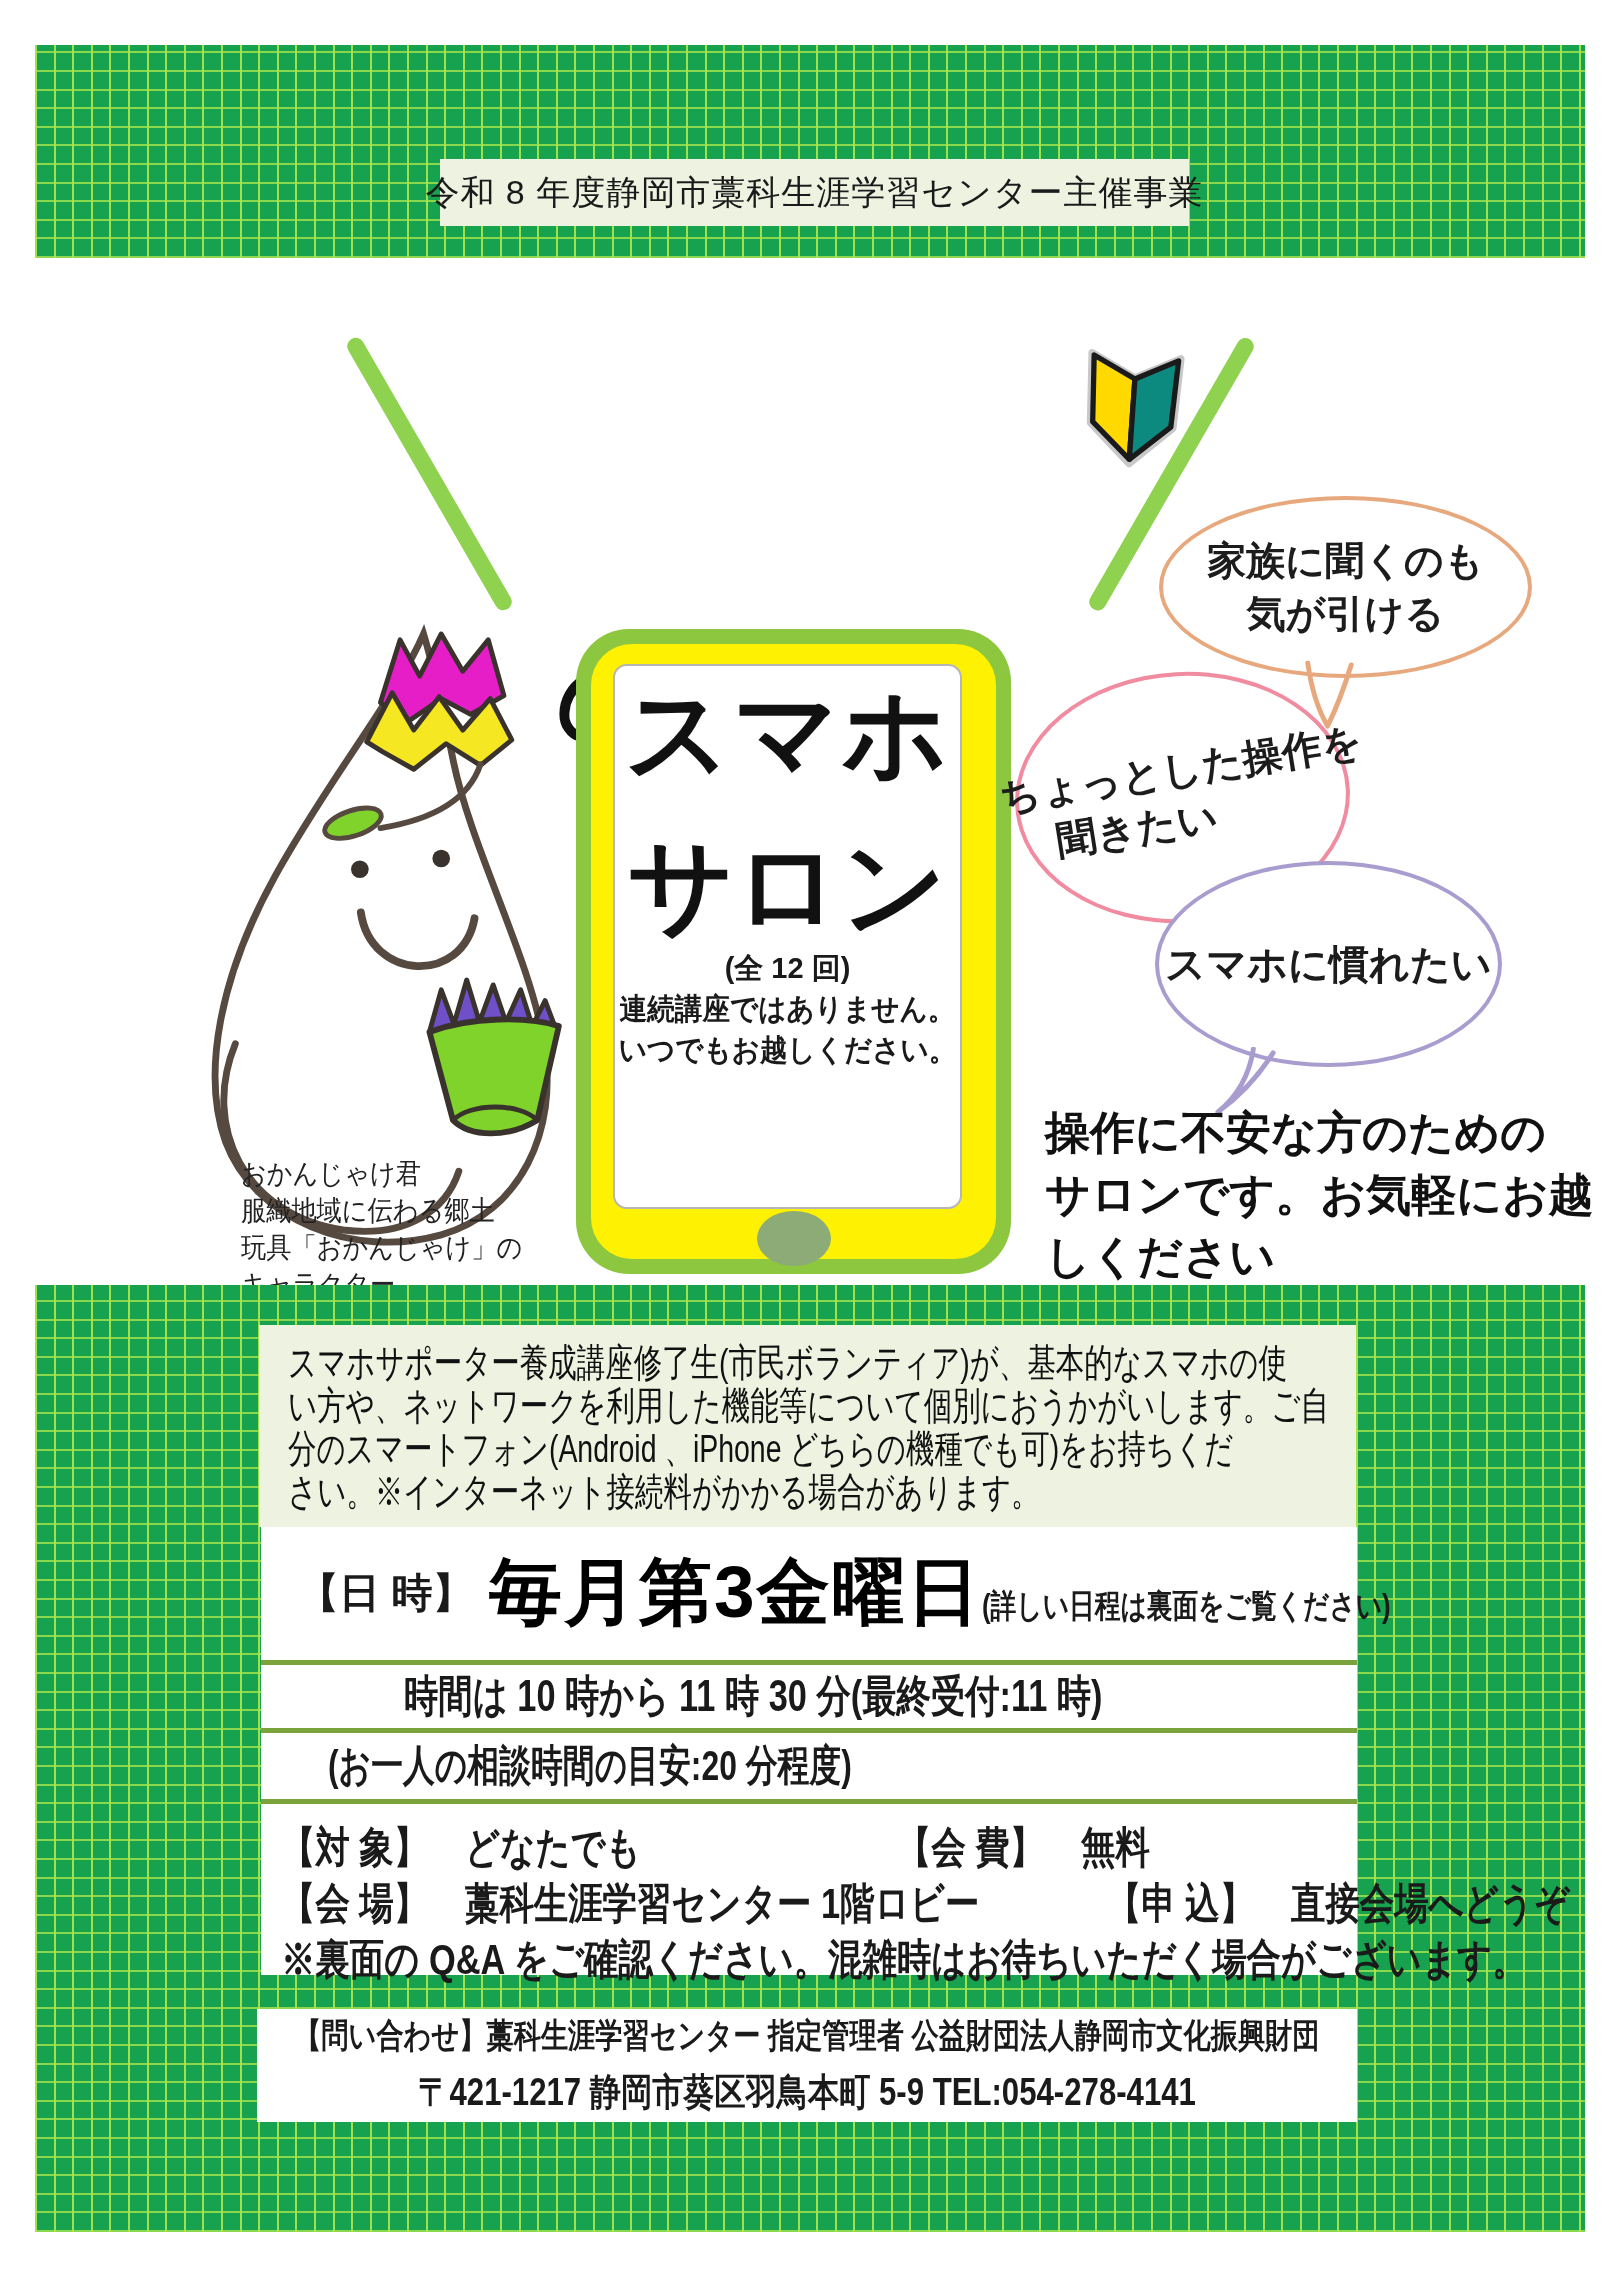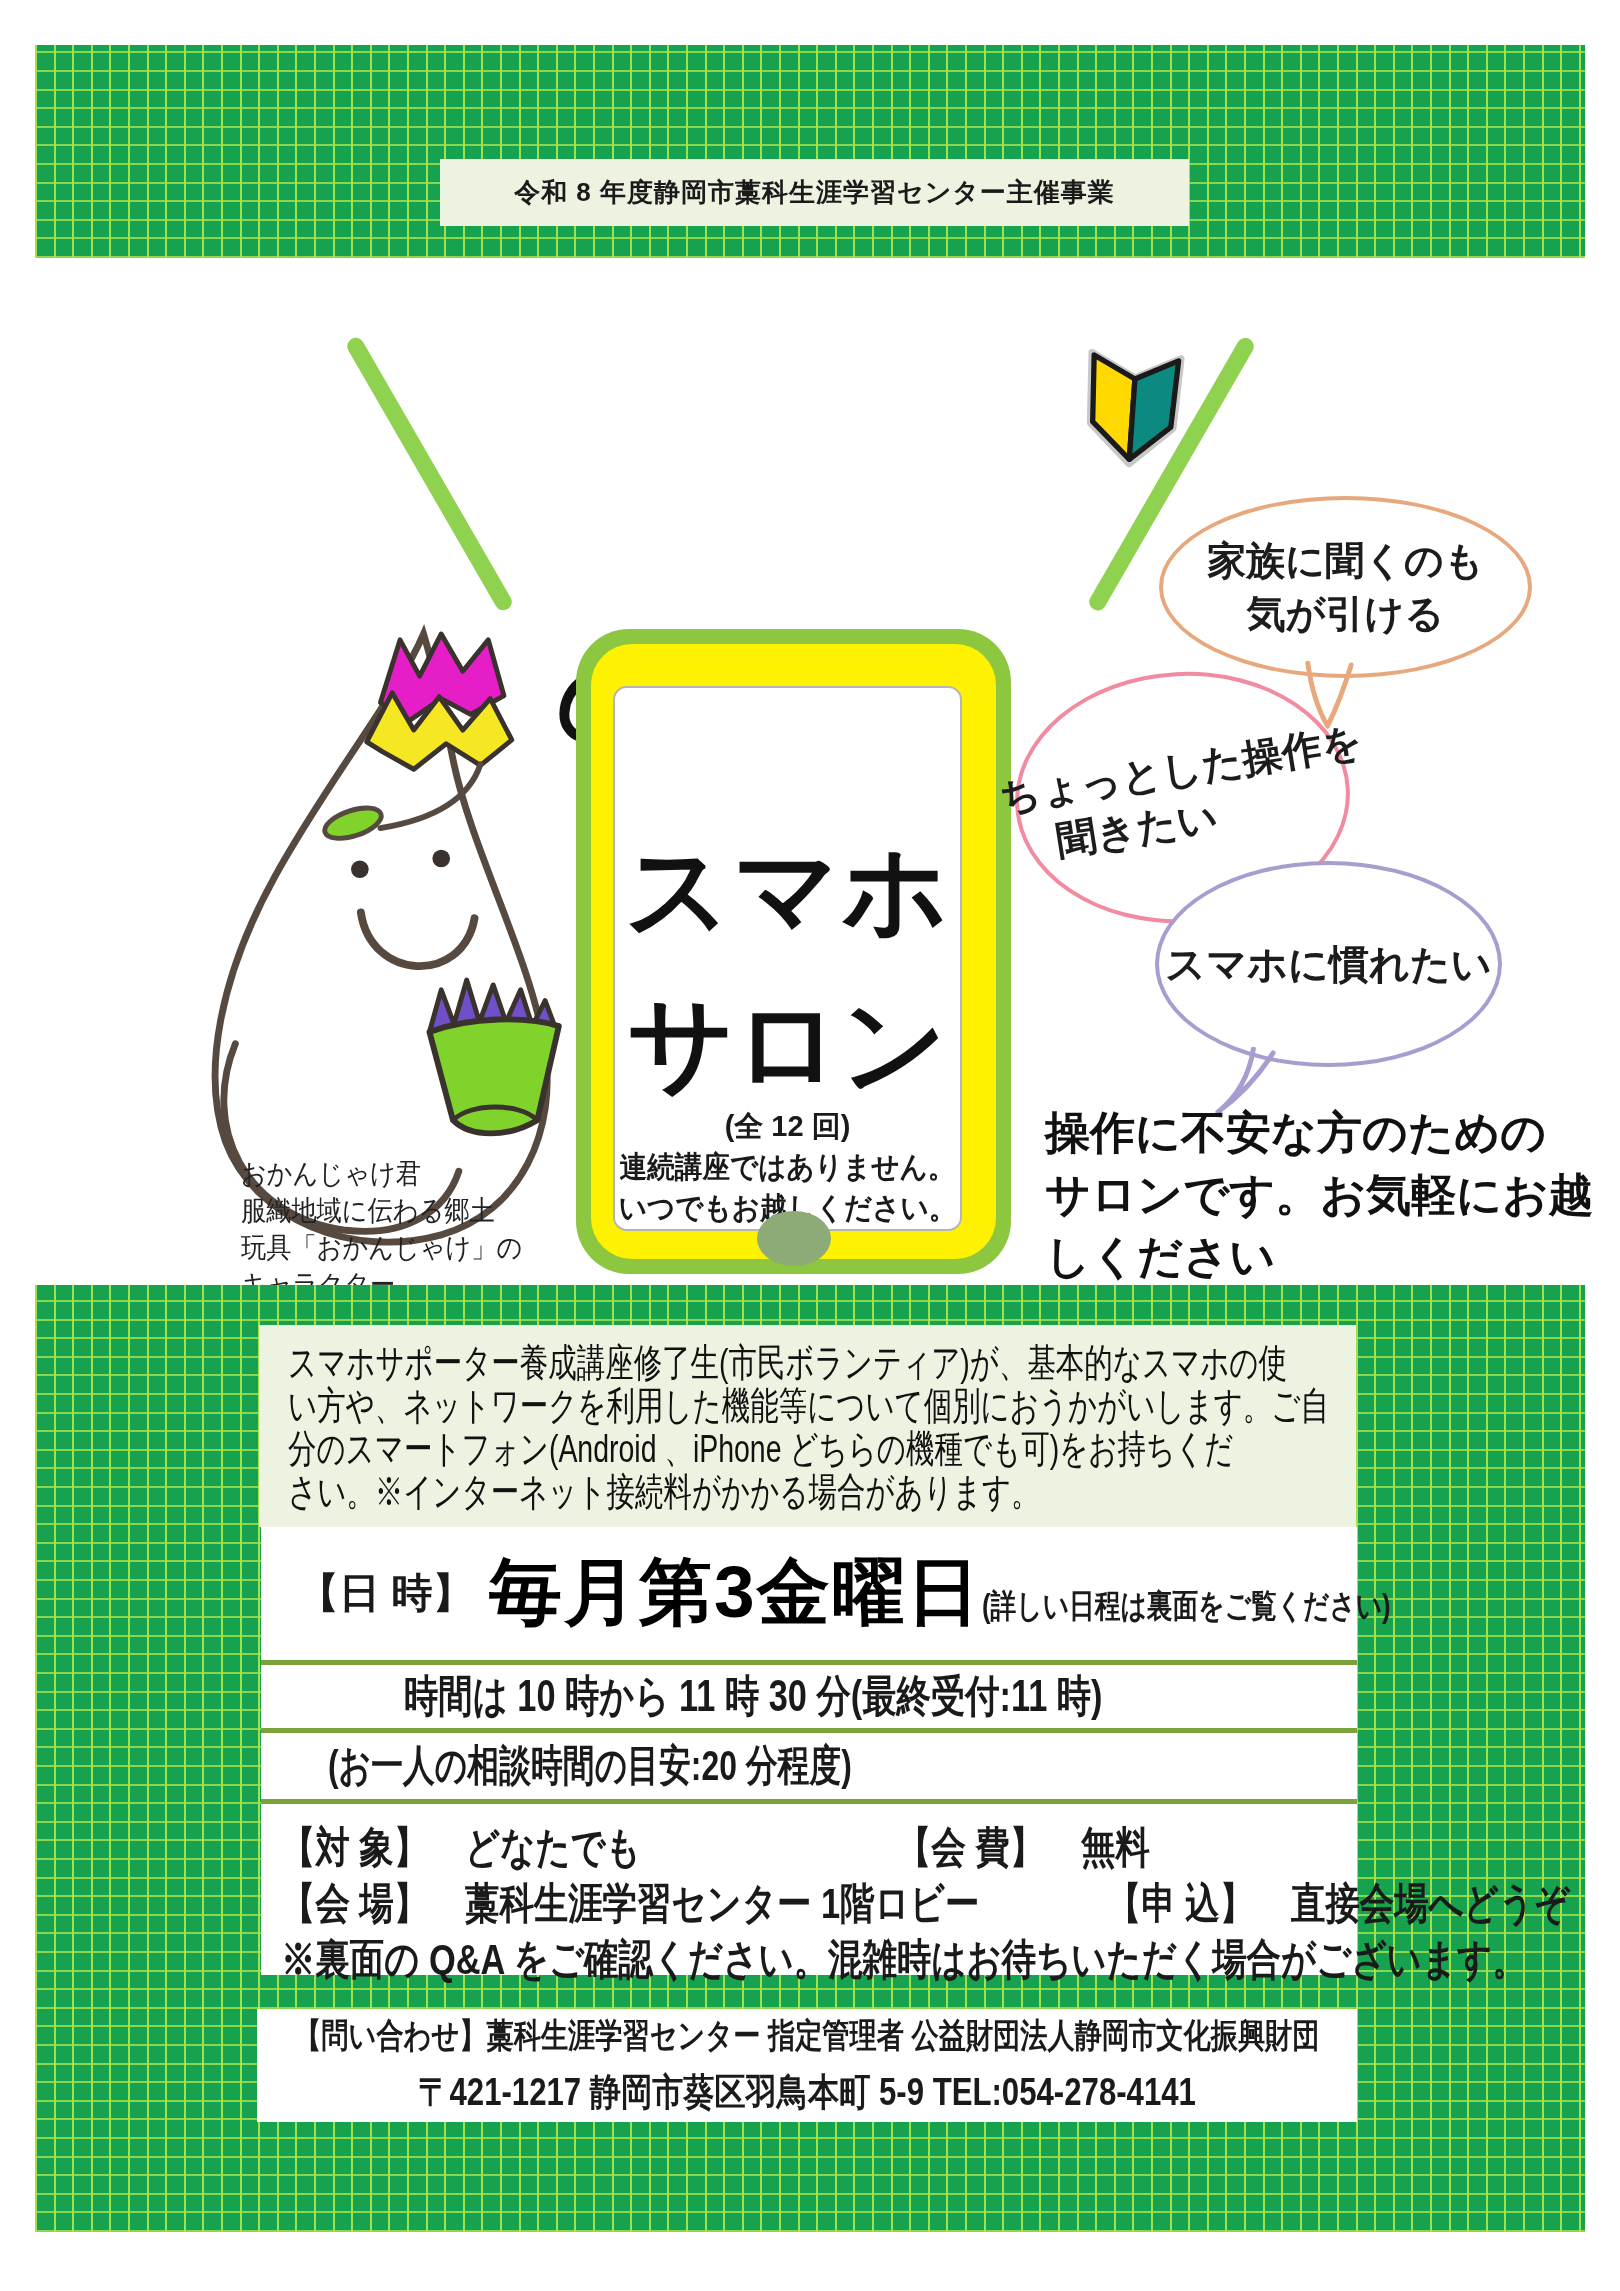--- a/index.html
+++ b/index.html
@@ -11,21 +11,21 @@
     background-color:#16a24e;
     background-image:
       repeating-linear-gradient(90deg, rgba(168,228,76,.95) 0 2px, rgba(0,0,0,0) 2px 18.6px),
       repeating-linear-gradient(0deg, rgba(168,228,76,.80) 0 2px, rgba(0,0,0,0) 2px 18.6px);
   }
   .band-top{position:absolute;left:35px;top:45px;width:1550px;height:213px;}
   .band-bottom{position:absolute;left:35px;top:1285px;width:1550px;height:947px;}
 
   .band-title-box{position:absolute;left:405px;top:114px;width:749px;height:67px;background:#edf2e1;
     display:flex;align-items:center;justify-content:center;}
-  .band-title-box span{font-size:26px;font-weight:700;letter-spacing:1px;white-space:nowrap;}
+  .band-title-box span{font-size:34px;font-weight:400;letter-spacing:1px;white-space:nowrap;}
 
   
   .accent-line{position:absolute;width:16.7px;height:312px;background:#8fd24f;border-radius:8.8px;}
   .accent-left{left:343px;top:339px;transform:rotate(-30deg);transform-origin:top center;}
   .accent-right{left:1241px;top:339px;transform:rotate(30deg);transform-origin:top center;}
 
   
   .title-line1{position:absolute;left:449px;top:355px;font-size:102px;font-weight:900;
     letter-spacing:-2.9px;white-space:nowrap;color:#111;}
   .title-line2{position:absolute;left:557px;top:633px;font-size:102px;font-weight:900;
@@ -33,22 +33,22 @@
   .beginner-mark{position:absolute;left:1078px;top:343px;width:110px;height:127px;transform:rotate(4deg);}
 
   
   .character{position:absolute;left:147px;top:583px;width:461px;height:696px;}
   .caption{position:absolute;left:241px;top:1155px;font-size:28px;line-height:37px;color:#222;}
   .caption div{white-space:nowrap;transform:scaleX(.9);transform-origin:0 50%;}
 
   
   .phone{position:absolute;left:576px;top:629px;width:435px;height:645px;background:#8dc63f;border-radius:53px;}
   .phone-yellow{position:absolute;left:14.7px;top:14.7px;right:14.7px;bottom:14.7px;background:#fef102;border-radius:41px;}
-  .phone-screen{position:absolute;left:37px;top:57px;width:345px;height:541px;background:#ffffff;
-    border:2px solid #b5b5b5;border-radius:13.7px;display:flex;flex-direction:column;align-items:center;overflow:hidden;justify-content:flex-end;}
+  .phone-screen{position:absolute;left:37px;top:35px;width:345px;height:541px;background:#ffffff;
+    border:2px solid #b5b5b5;border-radius:13.7px;display:flex;flex-direction:column;align-items:center;overflow:hidden;}
   .phone-home{position:absolute;left:50%;transform:translateX(-50%);bottom:7.8px;width:74px;height:55px;
     background:#8cab77;border-radius:50%;}
   .phone-t1{margin-top:9.8px;font-size:104px;font-weight:900;letter-spacing:2px;line-height:1.1;color:#111;white-space:nowrap;}
   .phone-t2{margin-top:39px;font-size:104px;font-weight:900;line-height:1.1;color:#111;white-space:nowrap;}
   .phone-n1{margin-top:5.9px;font-size:29px;font-weight:700;white-space:nowrap;}
   .phone-n2,.phone-n3{font-size:30px;font-weight:700;white-space:nowrap;transform:scaleX(.92);}
 
   
   .bubble{position:absolute;background:#fff;display:flex;flex-direction:column;align-items:center;
     justify-content:center;text-align:center;font-weight:600;color:#1c1c1c;}

